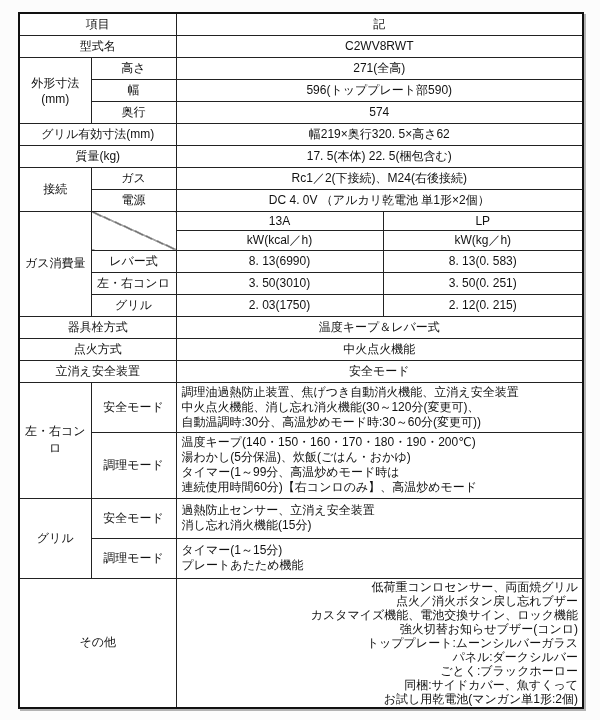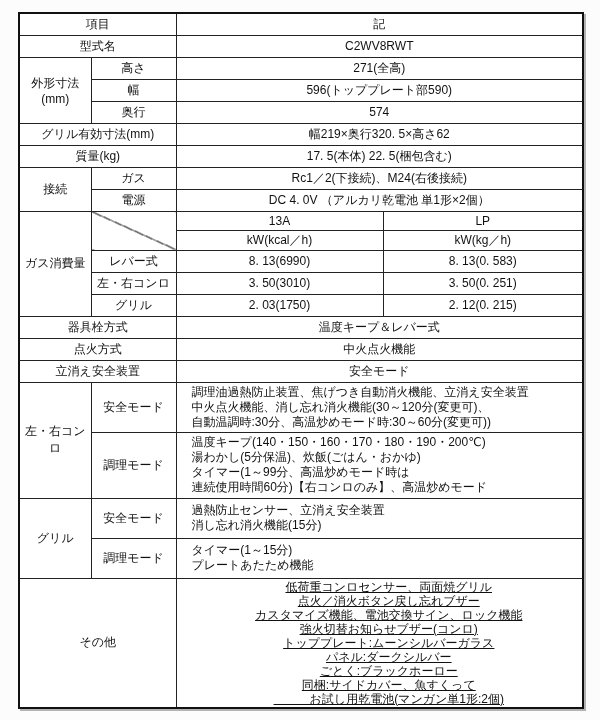--- a/index.html
+++ b/index.html
@@ -30,28 +30,27 @@
   tr.r22{height:22px}
   tr.r19{height:19px}
   tr.r50{height:50px}
   tr.r66{height:66px}
   tr.r40{height:40px}
   tr.r130{height:130px}
   td.ml{
     text-align:left;
     white-space:pre-line;
     line-height:15px;
-    padding-left:15px;
+    padding-left:5px;
   }
   td.others-cell{
-    text-align:center;
+    text-align:right;
     white-space:pre-line;
     line-height:14px;
     padding-left:23px;
-    text-decoration:underline;
   }
   td.diag{
     background:linear-gradient(to right top,
       transparent calc(50% - 0.6px),
       #444 calc(50% - 0.6px),
       #444 calc(50% + 0.6px),
       transparent calc(50% + 0.6px));
   }
 </style>
 </head>

